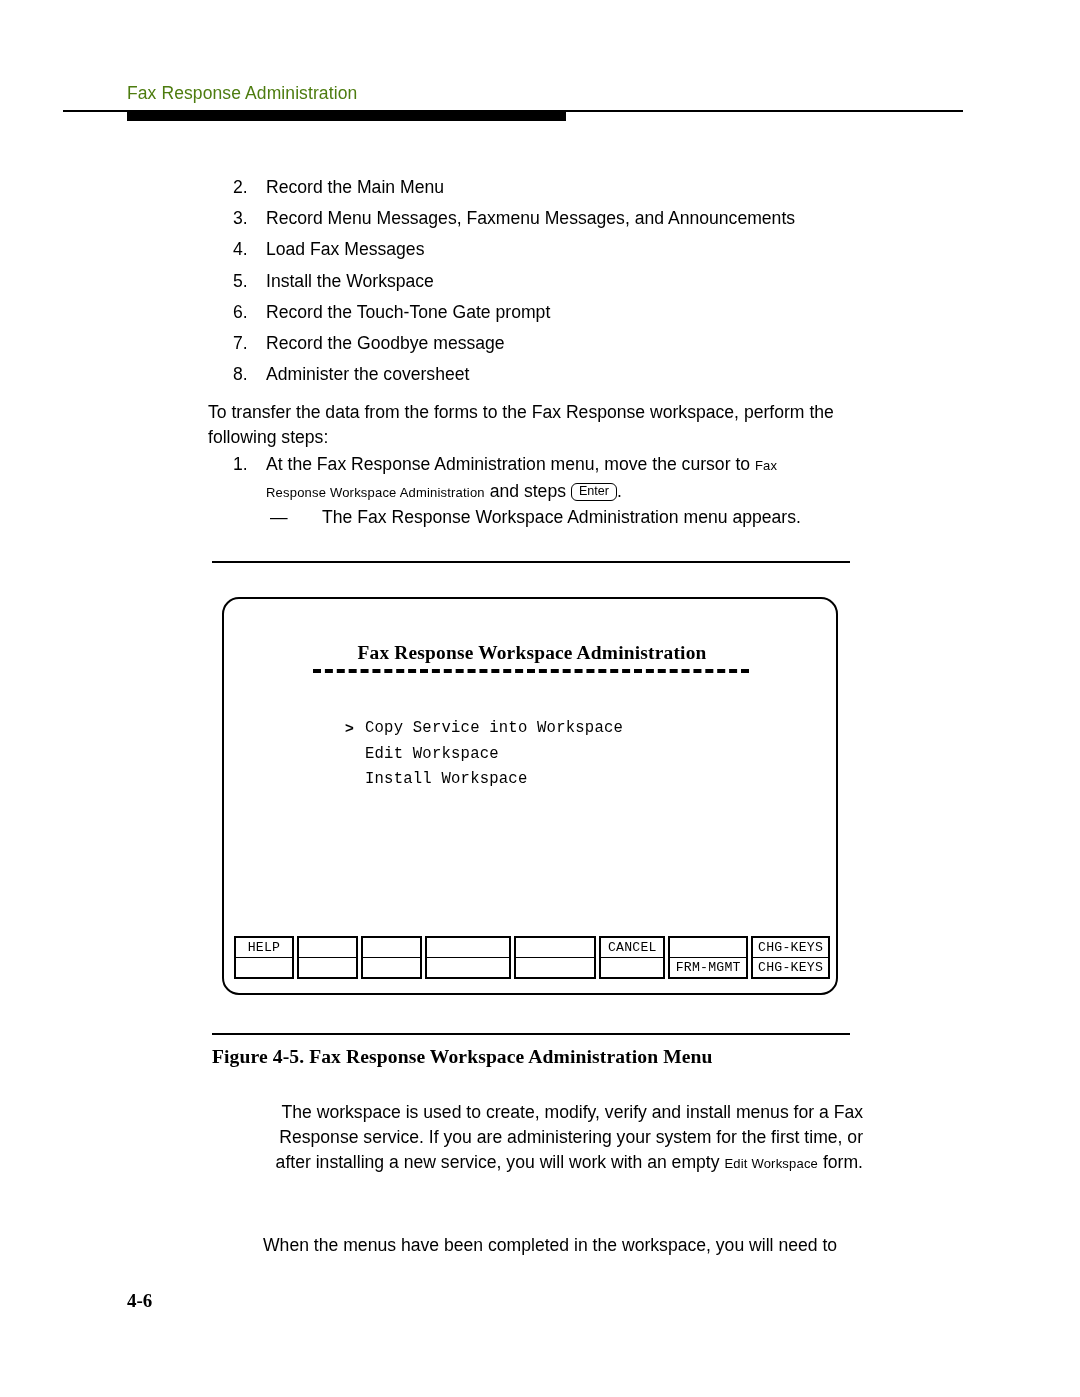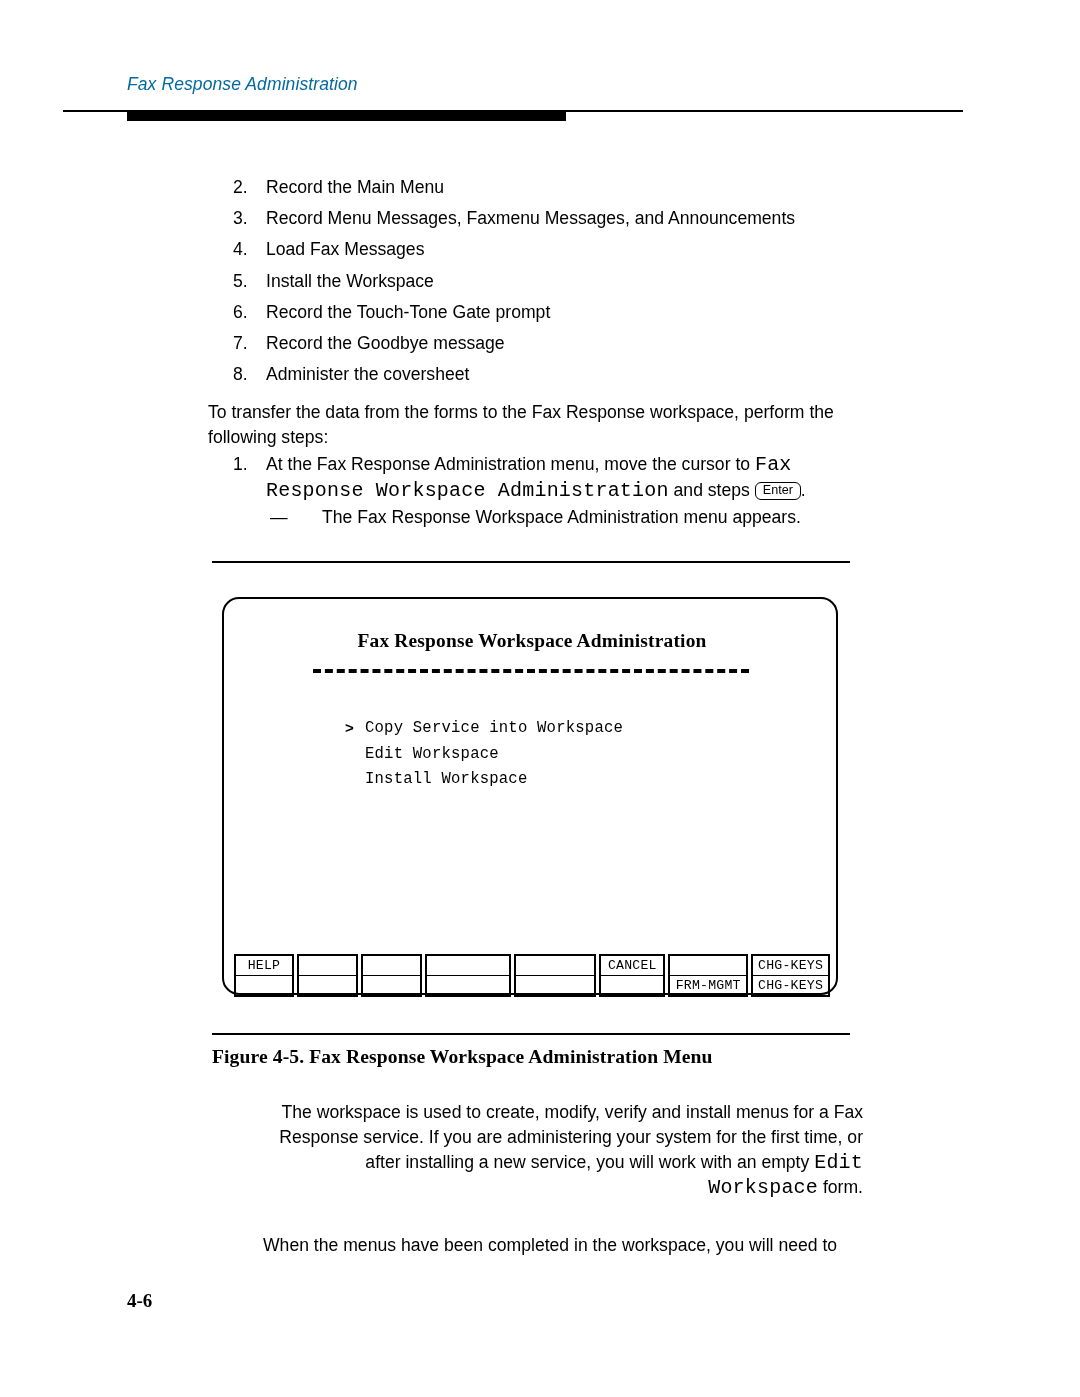--- a/index.html
+++ b/index.html
@@ -19,26 +19,25 @@
 
   
   .page-header {
     position: absolute;
     left: 0; top: 0;
     width: 1080px;
   }
   .header-title {
     position: absolute;
     left: 127px;
-    top: 74px;
+    top: 83px;
     font-size: 17.5px;
     letter-spacing: 0.1px;
-    color: #0369a1;
-    white-space: nowrap;
-    font-style: italic;
+    color: #4d7c0f;
+    white-space: nowrap;
   }
   .header-rule {
     position: absolute;
     left: 63px;
     top: 110px;
     width: 900px;
     height: 2px;
     background: #000;
   }
   .header-bar {
@@ -102,22 +101,22 @@
     line-height: 24.5px;
     padding-left: 33px;
   }
   .step-item .marker {
     position: absolute;
     left: 0;
     top: 0;
     width: 26px;
   }
   .mono {
-    font-family: Liberation Mono, monospace;
-    font-size: 20px;
+    font-family: Liberation Sans, sans-serif;
+    font-size: 13px;
     letter-spacing: 0.2px;
   }
   .keycap {
     display: inline-block;
     border: 1.4px solid #000;
     border-radius: 6px;
     padding: 0px 7px 1px 7px;
     font-family: "Liberation Sans", sans-serif;
     font-size: 12.6px;
     line-height: 15px;
@@ -154,21 +153,21 @@
     width: 616px;
     height: 398px;
     border: 2.2px solid #000;
     border-radius: 17px;
     box-sizing: border-box;
     background: #fff;
   }
   .term-title {
     position: absolute;
     left: 0;
-    top: 31px;
+    top: 43px;
     width: 616px;
     text-align: center;
     font-family: "Liberation Serif", serif;
     font-weight: bold;
     font-size: 19.4px;
     letter-spacing: 0.2px;
   }
   .term-dash {
     position: absolute;
     left: 89px;
@@ -202,21 +201,20 @@
   }
 
   
   .fkeys {
     position: absolute;
     left: 10px;
     top: 337px;
     width: 596px;
     display: flex;
     gap: 3px;
-    margin-top: 18px;
   }
   .fkey {
     border: 2px solid #000;
     box-sizing: border-box;
     display: flex;
     flex-direction: column;
   }
   .fkey .cell {
     height: 19px;
     line-height: 19px;

